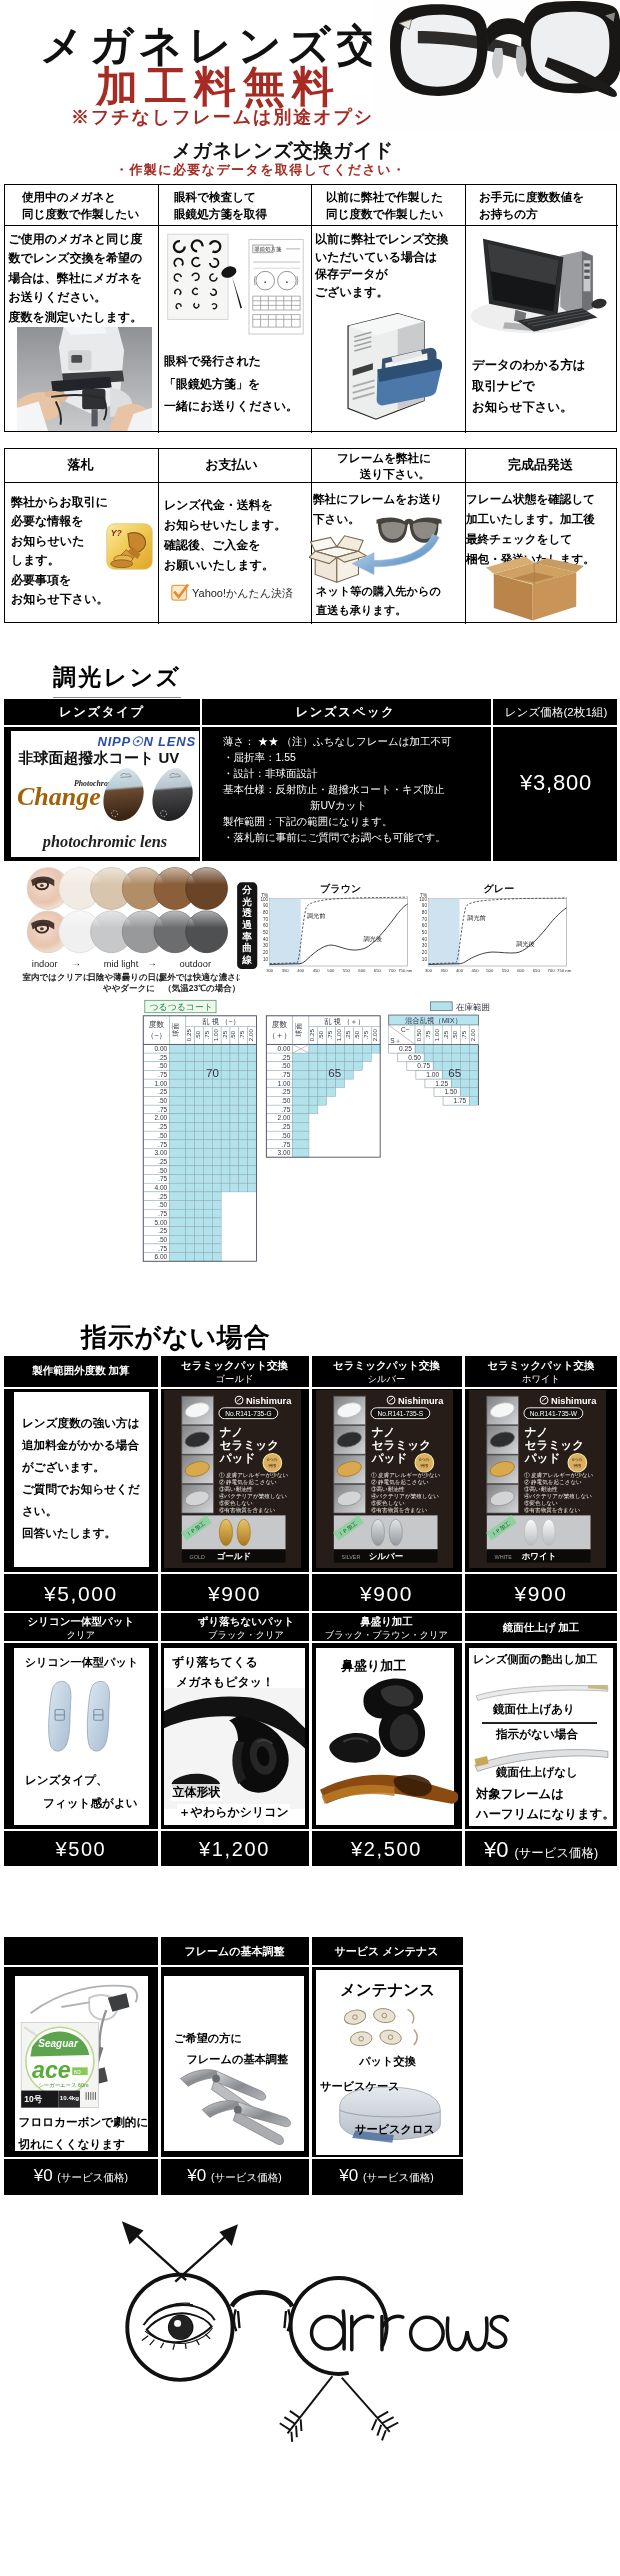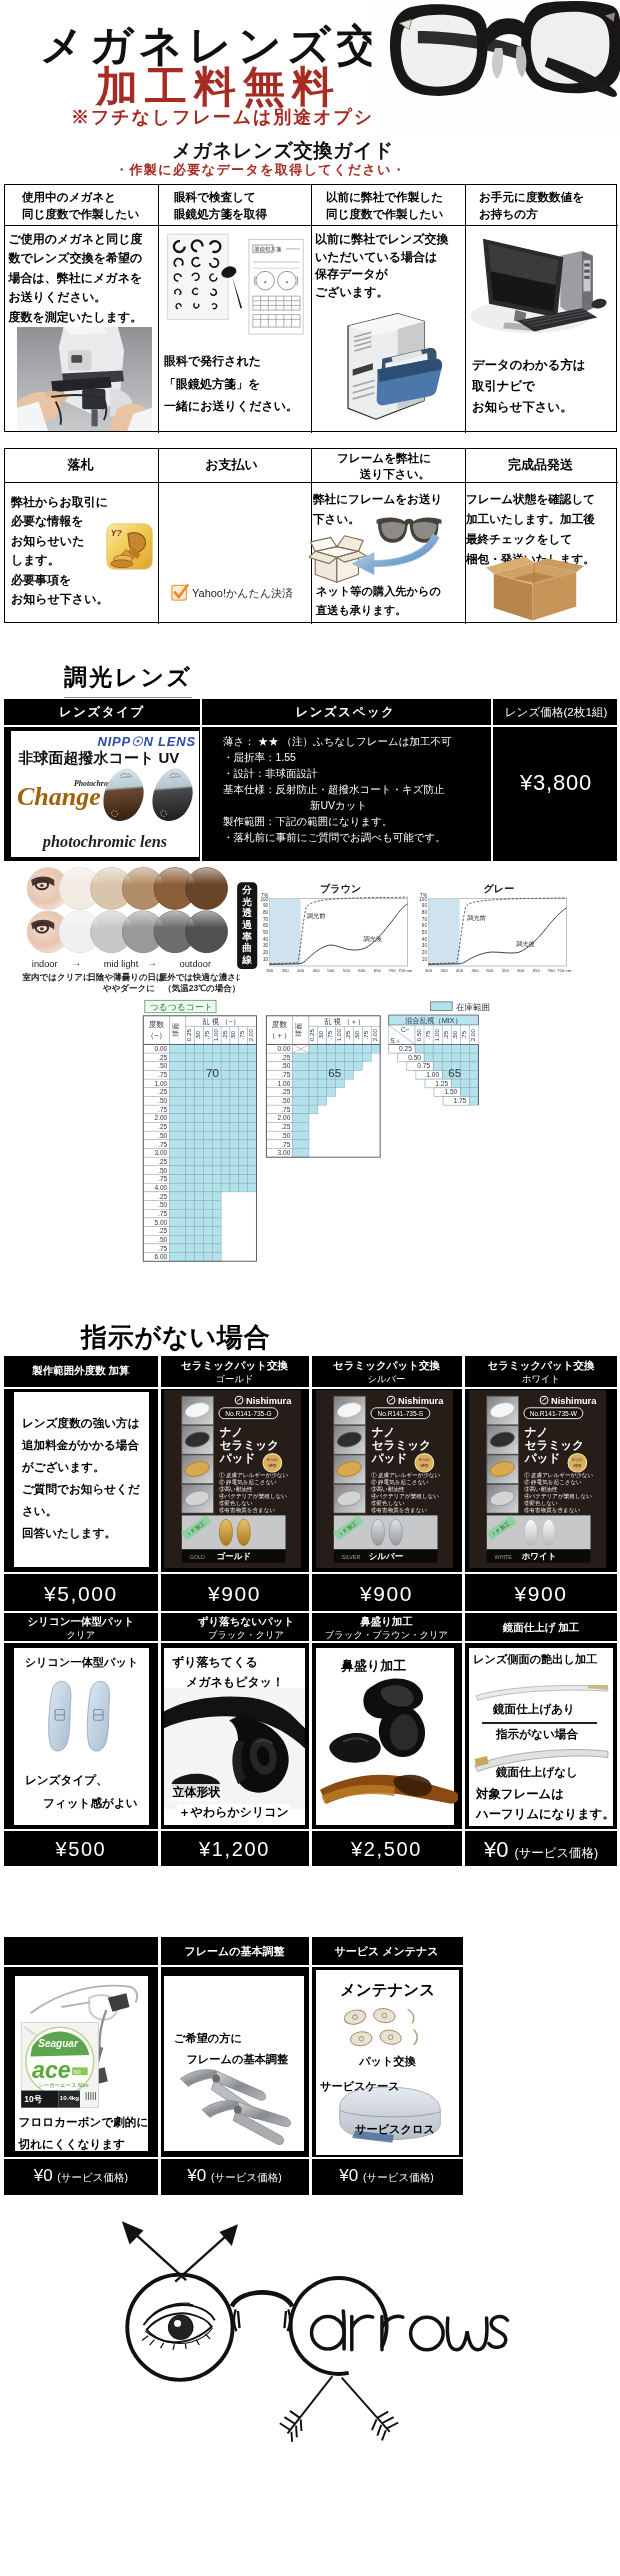--- a/index.html
+++ b/index.html
@@ -241,20 +241,21 @@
       </defs>
 <rect x="1" y="1" width="58" height="58" rx="10" fill="url(#yag)" stroke="#d8c27a"></rect>
 <text x="6" y="16" font-size="11" font-weight="bold" fill="#7a2c1e" font-style="italic">Y?</text>
 <path d="M28 14 C38 10 48 14 50 22 C52 30 46 36 38 38 L30 30 Z" fill="#c8872e" stroke="#8a5a18" stroke-width="1.5"></path>
 <path d="M34 30 L44 40 L40 46 L28 36 Z" fill="#b87824"></path>
 <path d="M26 34 L36 44 L22 52 L16 44 Z" fill="#d89a3e" stroke="#8a5a18"></path>
 <ellipse cx="22" cy="46" rx="12" ry="5" fill="#e8b44e" stroke="#8a5a18"></ellipse>
 <ellipse cx="20" cy="52" rx="14" ry="5" fill="#c8872e" stroke="#8a5a18"></ellipse>
 </svg>
 
+<div class="ab b" style="left:164px;top:495px;font-size:12px;line-height:20px;">レンズ代金・送料を<br>お知らせいたします。<br>確認後、ご入金を<br>お願いいたします。</div>
 
 <svg class="ab" style="left:171px;top:583px" width="18.6" height="18.6" viewBox="0 0 24 24">
 <rect x="1" y="3" width="19" height="19" rx="3" fill="#fbe9d0" stroke="#e8a24e" stroke-width="1.6"></rect>
 <path d="M4 11 L10 18 L22 2" stroke="#e88a2e" stroke-width="3.4" fill="none"></path>
 </svg>
 <div class="ab" style="left:192px;top:586px;font-size:11px;color:#222;">Yahoo!かんたん決済</div>
 
 <div class="ab b" style="left:313px;top:489px;font-size:11.6px;line-height:20px;">弊社にフレームをお送り<br>下さい。</div>
 
 <svg class="ab" style="left:375px;top:515px" width="68" height="34" viewBox="0 0 88 44">
@@ -289,21 +290,21 @@
 <svg class="ab" style="left:486px;top:555px" width="98" height="67" viewBox="0 0 126 86">
 <path d="M10 24 L62 10 L116 22 L62 38 Z" fill="#cfa263"></path>
 <path d="M10 24 L10 68 L60 84 L60 38 Z" fill="#b9854a"></path>
 <path d="M60 84 L116 66 L116 22 L60 38 Z" fill="#c89457"></path>
 <path d="M10 24 L0 16 L50 2 L62 10 Z" fill="#d8ad72"></path>
 <path d="M62 10 L78 4 L126 14 L116 22 Z" fill="#c89b60"></path>
 <path d="M34 30 L62 22 L88 28 L62 35 Z" fill="#b9854a"></path>
 <line x1="62" y1="10" x2="62" y2="38" stroke="#a97b42" stroke-width="1"></line>
 </svg>
 
-<div class="ab b" style="left:64px;top:662px;font-size:23px;letter-spacing:2.3px;border-bottom:1.6px solid #888;padding-bottom:4px;font-family:Liberation Mono, monospace;">調光レンズ</div>
+<div class="ab b" style="left:53px;top:662px;font-size:23px;letter-spacing:2.3px;border-bottom:1.6px solid #888;padding-bottom:4px;font-family:Liberation Mono, monospace;">調光レンズ</div>
 
 <div class="ab" style="left:3.9px;top:699px;width:613px;height:162px;background:#000;">
 <div class="wvl" style="left:196px;top:0;height:162px"></div>
 <div class="wvl" style="left:487px;top:0;height:162px"></div>
 <div class="whl" style="left:0;top:26px;width:613px;height:1.6px"></div>
 </div>
 
 <div class="ab b wh" style="left:3.9px;top:704px;width:196px;font-size:12.4px;text-align:center;letter-spacing:1.6px;">レンズタイプ</div>
 
 <div class="ab b wh" style="left:200px;top:704px;width:291px;font-size:12.4px;text-align:center;letter-spacing:1.6px;">レンズスペック</div>
@@ -1152,21 +1153,21 @@
 <rect x="10" y="42" width="12" height="14" rx="2" fill="none" stroke="#7a92a8" stroke-width="1.5"></rect>
 <line x1="10" y1="49" x2="22" y2="49" stroke="#7a92a8" stroke-width="1.5"></line>
 <path d="M66 6 C78 4 82 14 80 34 C79 52 80 70 76 84 C72 98 58 100 54 88 C50 74 52 48 54 30 C56 14 58 8 66 6 Z" fill="url(#sil)" stroke="#8aa2b8"></path>
 <rect x="60" y="42" width="12" height="14" rx="2" fill="none" stroke="#7a92a8" stroke-width="1.5"></rect>
 <line x1="60" y1="49" x2="72" y2="49" stroke="#7a92a8" stroke-width="1.5"></line>
 </svg>
 <div class="ab b" style="left:25px;top:1773px;font-size:11.6px;">レンズタイプ、</div>
 <div class="ab b" style="left:43px;top:1796px;font-size:11.6px;">フィット感がよい</div>
 
 <div class="ab" style="left:164px;top:1648px;width:141px;height:177px;background:#fff;"></div>
-<div class="ab b" style="left:172px;top:1652px;font-size:12px;line-height:20px;">ずり落ちてくる<br><span style="margin-left:14px">メガネもピタッ！</span></div>
+<div class="ab b" style="left:172px;top:1652px;font-size:12px;line-height:20px;">ずり落ちてくる<br><span style="margin-left:4px">メガネもピタッ！</span></div>
 <svg class="ab" style="left:164px;top:1688px" width="141" height="121" viewBox="0 0 182 156">
 <rect width="182" height="156" fill="#f4f4f4"></rect>
 
 <path d="M0 30 C30 14 70 8 108 12 C130 14 150 22 164 34 L182 52 L182 78 C160 56 130 42 100 38 C70 34 30 38 0 52 Z" fill="#121212"></path>
 
 <path d="M96 36 C120 38 142 50 154 68 C166 88 162 112 146 126 C132 138 112 138 100 126 C90 115 88 98 94 80 C98 64 94 48 84 42 Z" fill="#0c0c0c"></path>
 <path d="M104 70 C98 84 98 102 106 116 L96 124 C86 106 86 84 94 68 Z" fill="#1e1e1e"></path>
 
 <ellipse cx="128" cy="88" rx="17" ry="24" fill="#262626" transform="rotate(-12 128 88)"></ellipse>
 <ellipse cx="128" cy="88" rx="8" ry="13" fill="#0a0a0a" transform="rotate(-12 128 88)"></ellipse>

